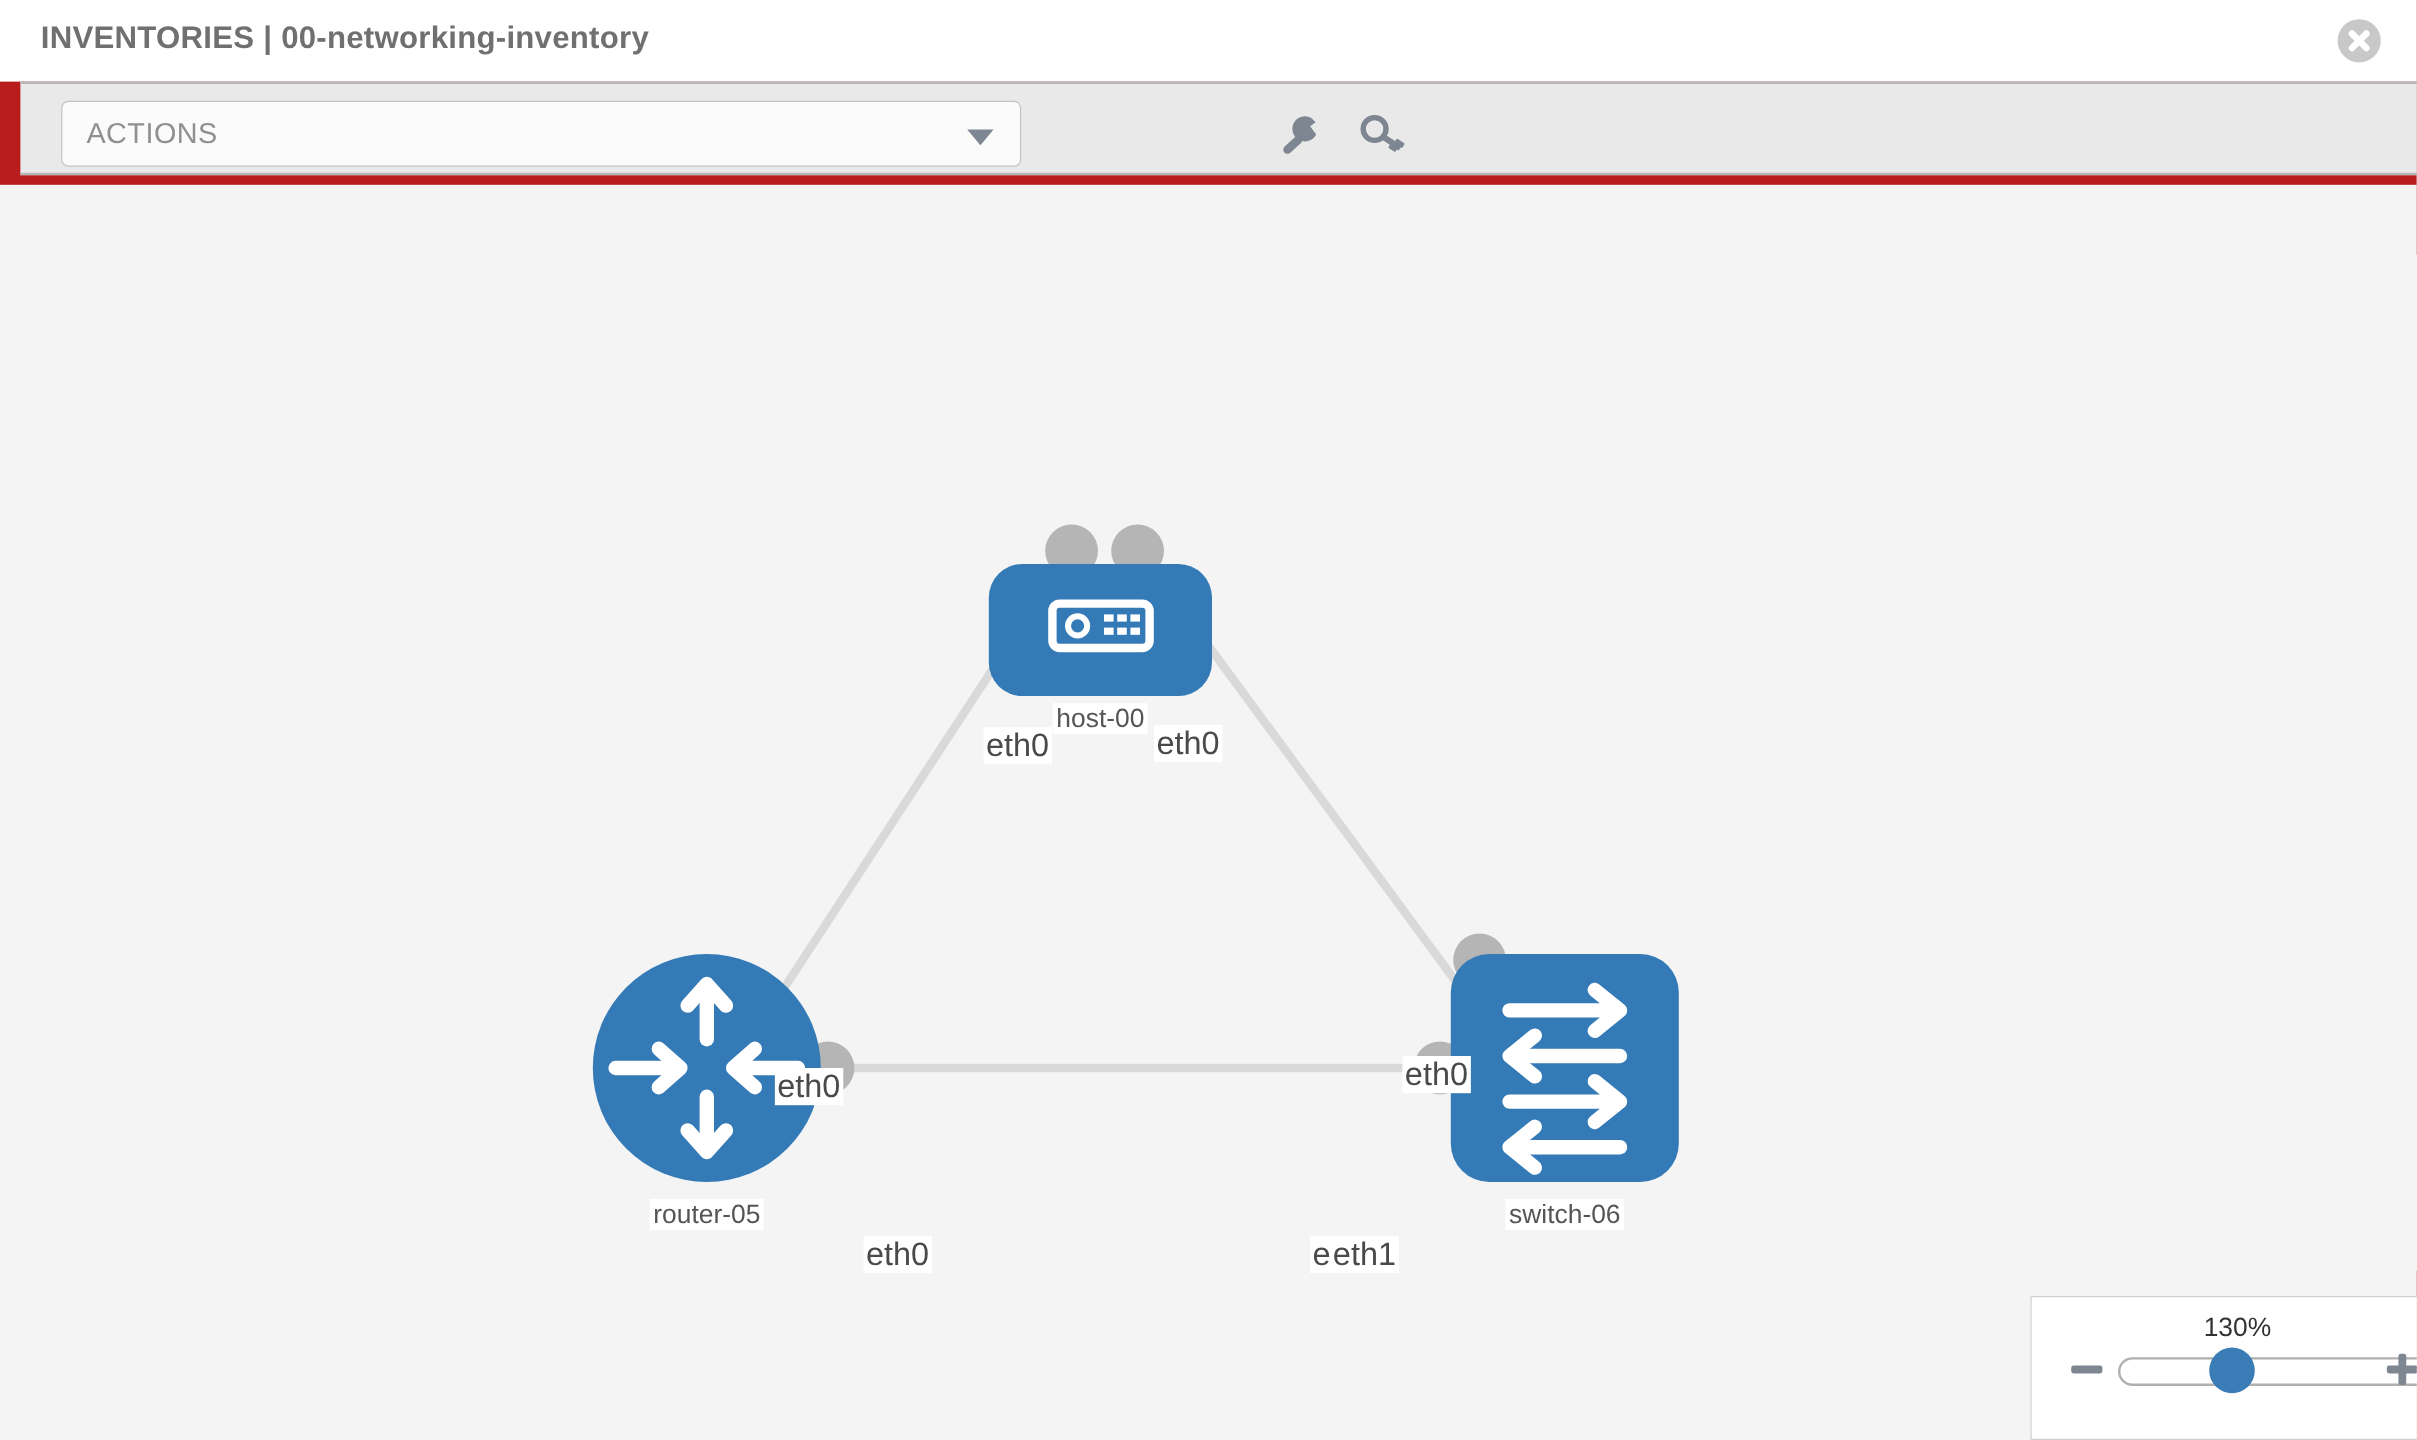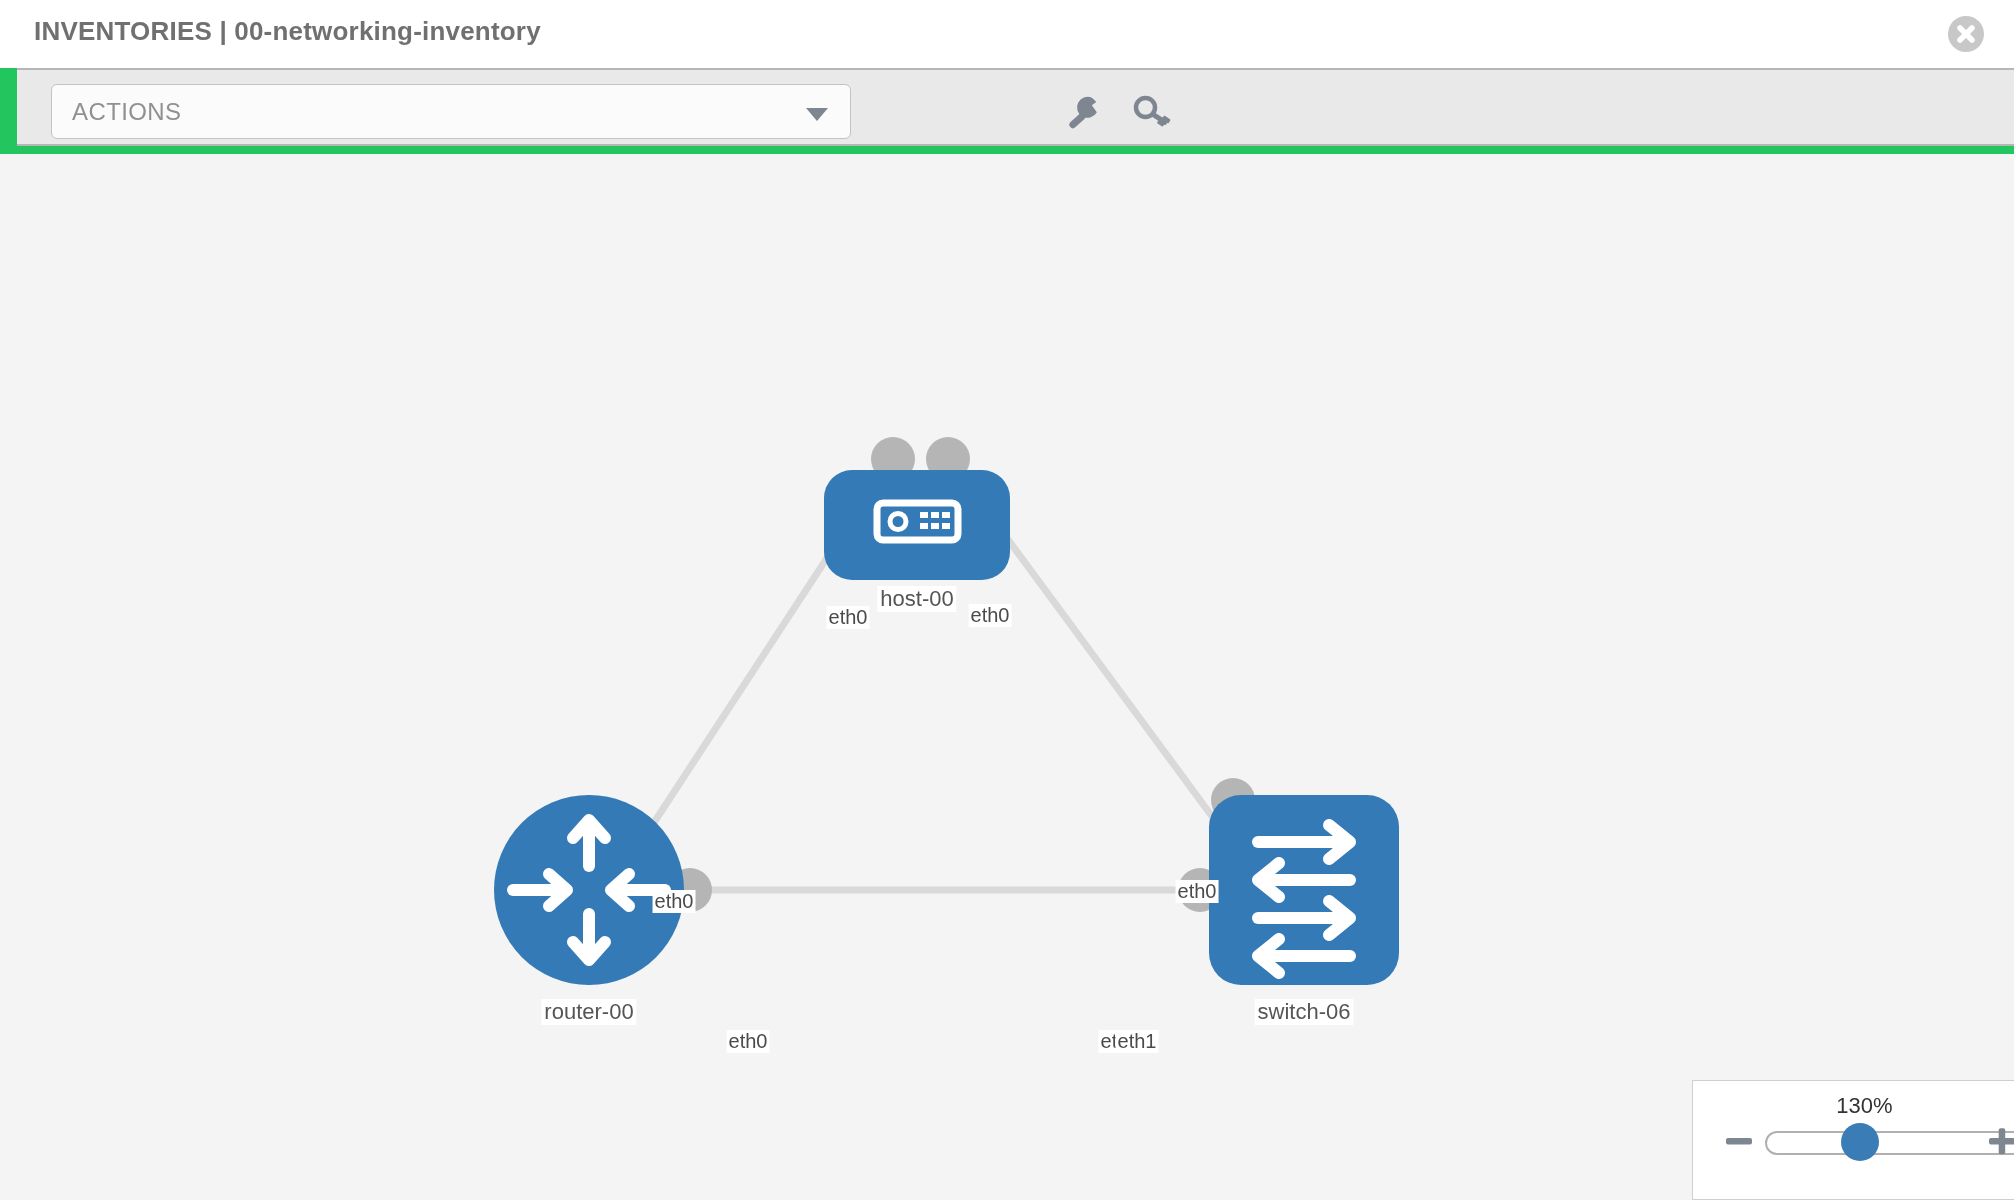--- a/index.html
+++ b/index.html
@@ -9,21 +9,21 @@
     height: 1200px;
     overflow: hidden;
     background: #ffffff;
     font-family: "Liberation Sans", sans-serif;
   }
 
   #app {
     position: relative;
     width: 2014px;
     height: 1200px;
-    background: #22c55e;
+    background: #b91c1c;
   }
 
   
   .header {
     position: absolute;
     left: 0; top: 0;
     width: 2014px;
     height: 68px;
     background: #ffffff;
     box-sizing: border-box;
@@ -139,21 +139,21 @@
     position: absolute;
     font-size: 22px;
     color: #555555;
     background: #ffffff;
     padding: 0 3px;
     white-space: nowrap;
     transform: translateX(-50%);
   }
   .iface-label {
     position: absolute;
-    font-size: 20px;
+    font-size: 27px;
     color: #4a4a4a;
     background: #ffffff;
     padding: 0 2px;
     white-space: nowrap;
     transform: translateX(-50%);
   }
 
   
   .zoom-panel {
     position: absolute;
@@ -311,21 +311,21 @@
           <polyline points="1329,747 1350,764 1329,781" stroke-linejoin="round"></polyline>
 
           <line x1="1350" y1="802" x2="1263" y2="802"></line>
           <polyline points="1279,785 1258,802 1279,819" stroke-linejoin="round"></polyline>
         </g>
       </g>
     </svg>
 
     <div class="node-label" style="left:917px; top:432px;">host-00</div>
 
-    <div class="node-label" style="left:589px; top:845px;">router-00</div>
+    <div class="node-label" style="left:589px; top:845px;">router-05</div>
 
     <div class="node-label" style="left:1304px; top:845px;">switch-06</div>
 
     <div class="iface-label" style="left:848px; top:452px;">eth0</div>
 
     <div class="iface-label" style="left:990px; top:450px;">eth0</div>
 
     <div class="iface-label" style="left:674px; top:736px;">eth0</div>
 
     <div class="iface-label" style="left:1197px; top:726px;">eth0</div>

